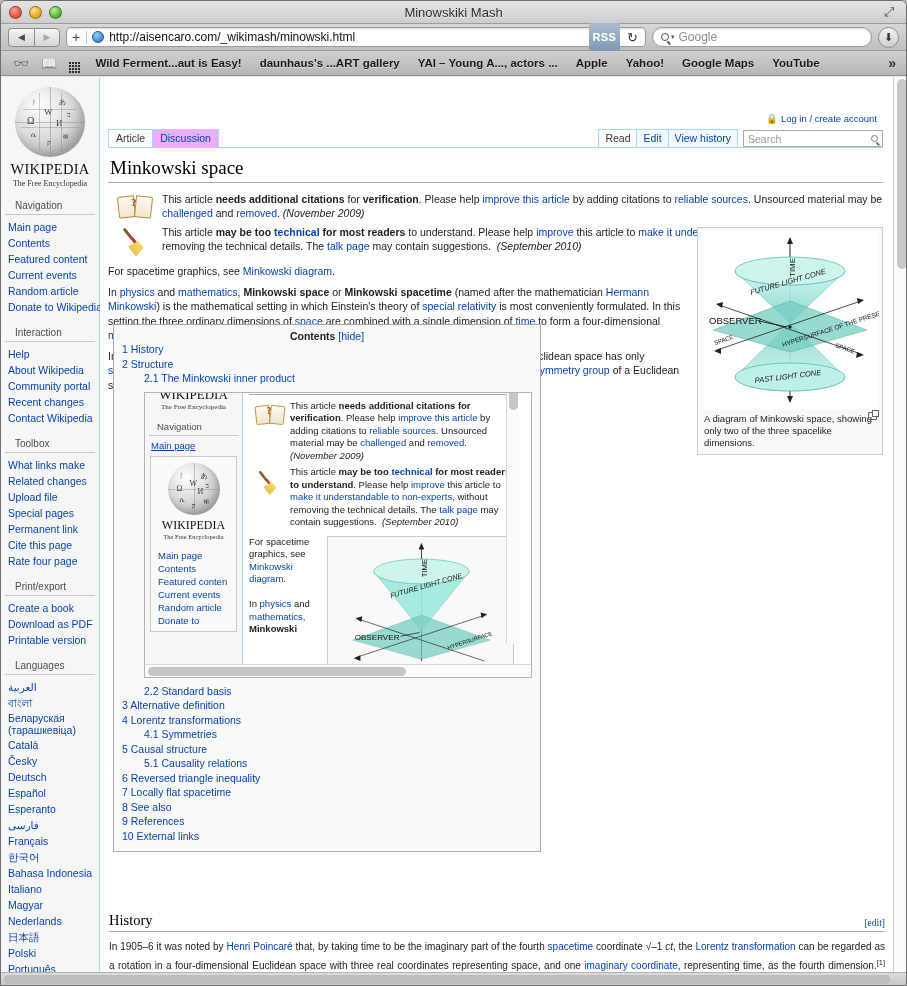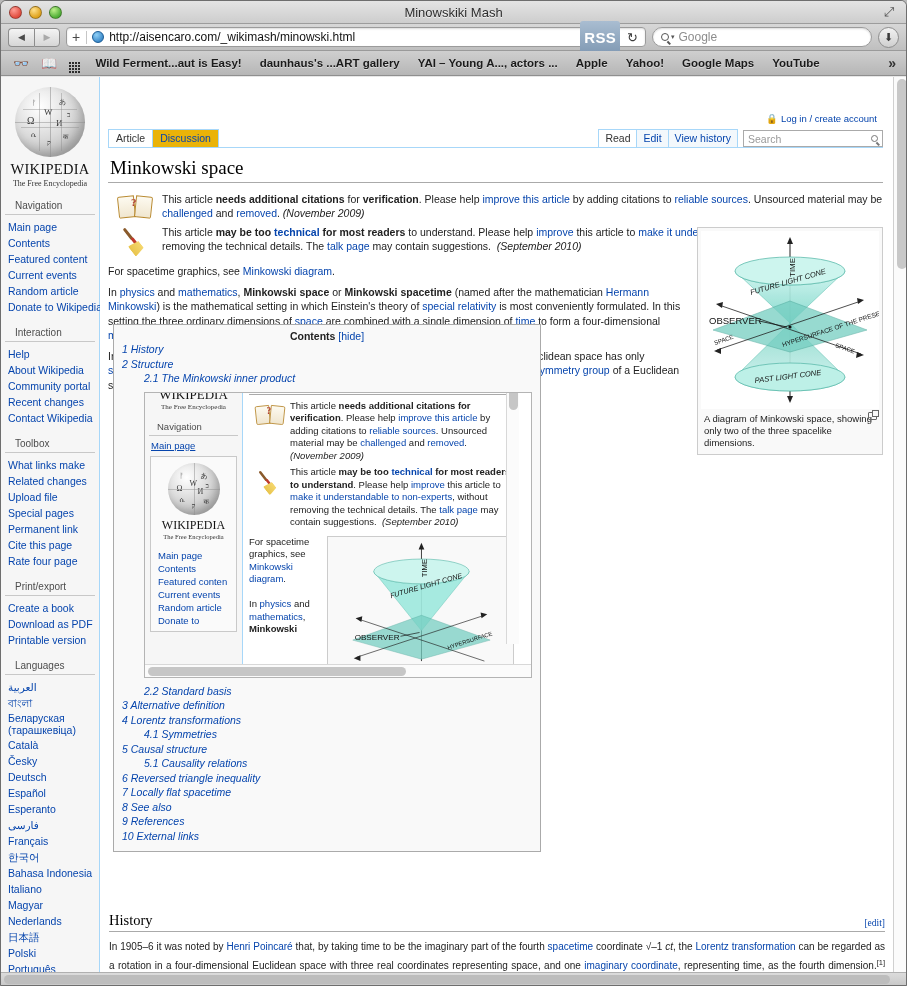--- a/index.html
+++ b/index.html
@@ -75,21 +75,21 @@
     width: 12px; height: 12px; border-radius: 50%;
     background: radial-gradient(circle at 35% 30%, #8fd0f7, #1d6fb8);
     border: 1px solid #1a5c96; flex: none;
   }
   #url-text {
     flex: 1; font-size: 12px; color: #111;
     font-family: "Liberation Sans", sans-serif;
     white-space: nowrap; overflow: hidden;
   }
   #rss-badge {
-    font-size: 15px; font-weight: bold; color: #fff;
+    font-size: 11px; font-weight: bold; color: #fff;
     background: linear-gradient(to bottom,#a9bdd1,#8099b3);
     border-radius: 3px; padding: 8px 4px; letter-spacing: .3px;
   }
   #reload-icon { font-size: 13px; color: #3c3c3c; padding: 0 4px 0 2px; }
   #searchfield {
     width: 220px; height: 20px; background: #fff;
     border: 1px solid #9b9b9b; border-radius: 10px;
     display: flex; align-items: center; gap: 4px; padding: 0 8px;
     box-shadow: inset 0 1px 2px rgba(0,0,0,.15);
   }
@@ -198,21 +198,21 @@
   }
   #user-links .lock { color: #888; }
   #wiki-tabs {
     position: relative; height: 20px; margin-top: 4px;
     border-bottom: 1px solid #a7d7f9;
     display: flex; align-items: flex-end;
   }
   .wtab {
     font-size: 10.5px; padding: 2px 7px 2px 7px;
     border: 1px solid #a7d7f9; border-bottom: none;
-    background: #eab308; color: #0645ad;
+    background: #f0abfc; color: #0645ad;
     margin-right: -1px; line-height: 13px;
   }
   .wtab.active { background: #fff; color: #333; border-color: #a7d7f9; }
   #wiki-tabs-right {
     margin-left: auto; display: flex; align-items: flex-end; gap: 0;
   }
   .wtab-r {
     font-size: 10.5px; padding: 2px 6px; color: #0645ad;
     border: 1px solid #a7d7f9; border-bottom: none; background: #f3f8fc;
     margin-right: -1px; line-height: 13px;
@@ -298,21 +298,21 @@
   }
 
   
   #toc {
     position: absolute; left: 112px; top: 247px;
     width: 428px; background: #f9f9f9; border: 1px solid #aaa;
     padding: 5px 8px 8px 8px;
   }
   #toc-title { text-align: center; font-size: 10.5px; font-weight: bold; color: #222; }
   #toc-title .hide { font-weight: normal; color: #0645ad; margin-top: 40px; }
-  .toc-row { font-size: 10.5px; color: #0645ad; line-height: 13.5px; padding-top: 1px; font-style: italic; }
+  .toc-row { font-size: 10.5px; color: #0645ad; line-height: 13.5px; padding-top: 1px; }
   .toc-row.l2 { padding-left: 22px; }
 
   
   #iframe-box {
     margin: 6px 0 6px 22px; width: 388px; height: 286px;
     border: 1px solid #b4b4b4; background: #fff;
     position: relative; overflow: hidden;
   }
   #if-inner { position: absolute; left: 0; top: -22px; width: 374px; height: 300px; }
   #if-sidebar {

